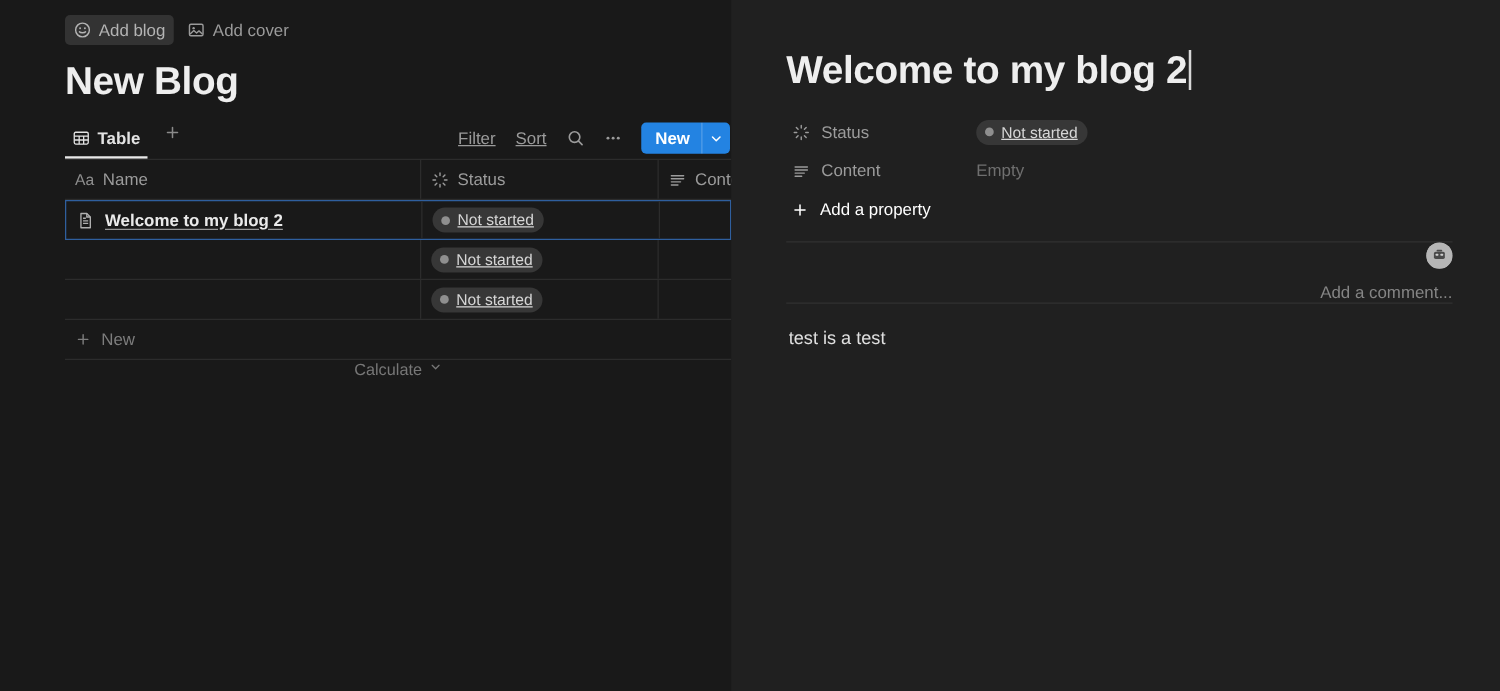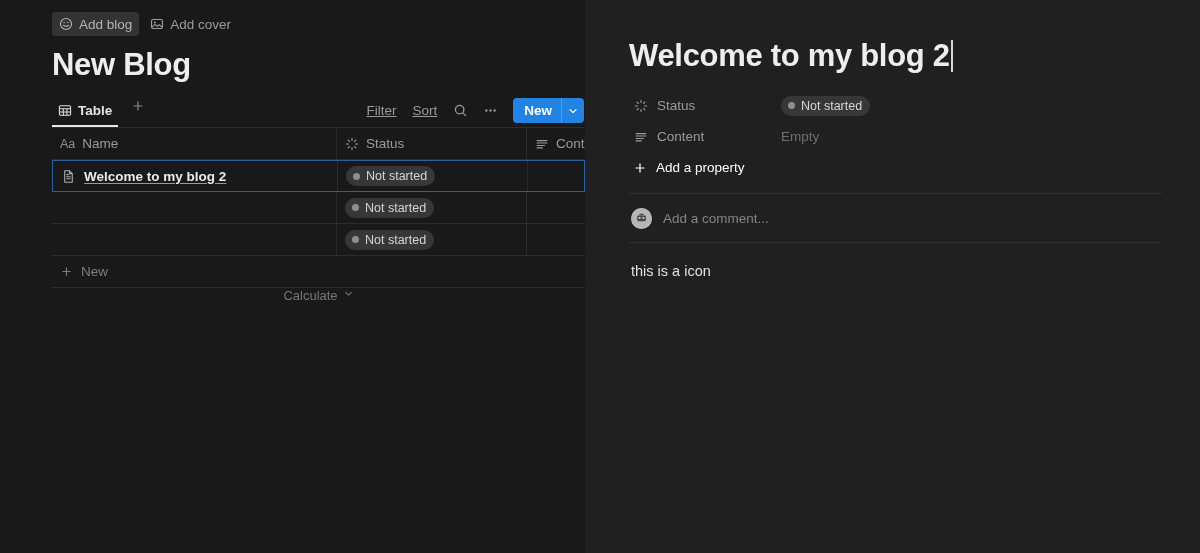--- a/index.html
+++ b/index.html
@@ -152,21 +152,21 @@
     text-decoration: underline; text-underline-offset: 2px;
     text-decoration-color: #9a9a9a;
   }
   .pagedoc-ic { width: 15px; height: 15px; display: inline-flex; color: #b0b0b0; }
 
   .pill {
     display: inline-flex; align-items: center; gap: 6px;
     height: 20px; padding: 0 8px 0 7px;
     border-radius: 10px;
     background: #373737;
-    color: #d6d6d6; font-size: 12.5px;
+    color: #d6d6d6; font-size: 12.5px; text-decoration: underline;
   }
   .pill-dot { width: 7px; height: 7px; border-radius: 50%; background: #8f8f8f; }
 
   .newrow {
     display: flex; align-items: center; gap: 8px;
     height: 32px; padding: 0 8px;
     color: #7d7d7d; font-size: 13.5px;
     border-bottom: 1px solid #2c2c2c;
     cursor: pointer;
   }
@@ -214,23 +214,24 @@
   .prop-empty { color: #6f6f6f; font-size: 13.5px; }
   .add-prop {
     display: flex; align-items: center; gap: 9px;
     height: 31px; padding-left: 4px;
     color: #ffffff; font-size: 13.5px; cursor: pointer;
   }
 
   .hr { height: 1px; background: #303030; margin: 10px 0 0 0; }
 
   .comment-row {
-    display: flex; align-items: center; gap: 11px;
+    display: flex; align-items: flex-end; gap: 11px;
     height: 48px; padding-left: 2px;
     cursor: text;
+    flex-direction: column;
   }
   .avatar {
     width: 21px; height: 21px; border-radius: 50%;
     background: #b6b6b6;
     display: inline-flex; align-items: center; justify-content: center;
     overflow: hidden;
   }
   .comment-ph { color: #858585; font-size: 13.5px; }
 
   .body-text {
@@ -471,15 +472,15 @@
           <rect x="8.6" y="10.2" width="2.4" height="2" rx="0.5" fill="#cfcfcf"></rect>
           <rect x="13" y="10.2" width="2.4" height="2" rx="0.5" fill="#cfcfcf"></rect>
           <rect x="9.4" y="6.6" width="5.2" height="1.6" rx="0.8" fill="#4a4a4a"></rect>
         </svg>
       </span>
       <span class="comment-ph">Add a comment...</span>
     </div>
 
     <div class="hr" style="margin-top:0"></div>
 
-    <div class="body-text">this is a icon</div>
+    <div class="body-text">test is a test</div>
   </div>
 </div>
 
 </body></html>

